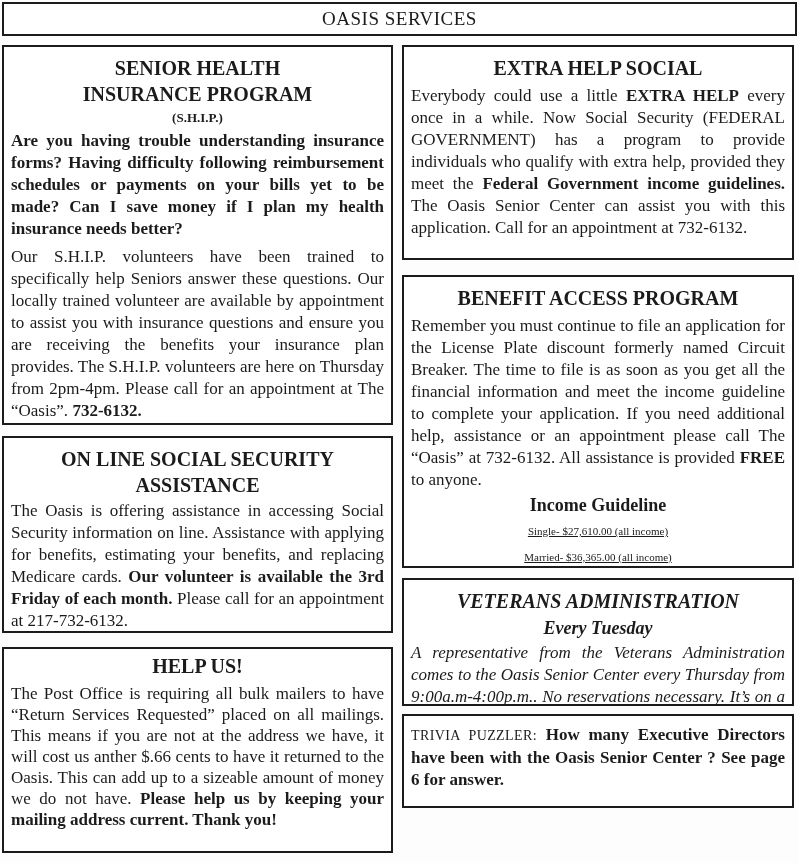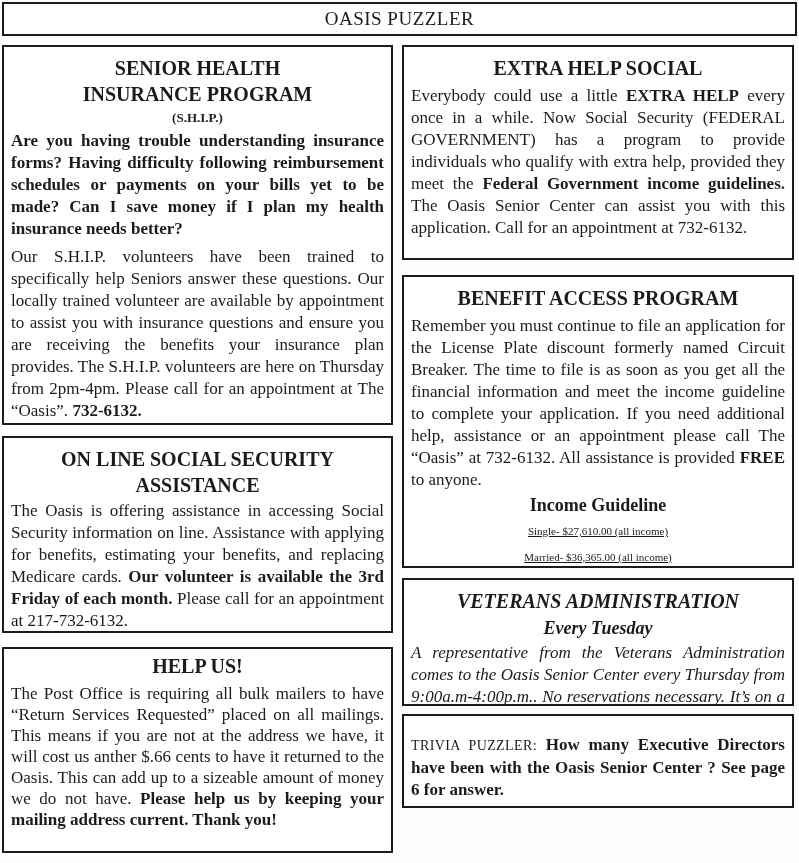--- a/index.html
+++ b/index.html
@@ -77,36 +77,36 @@
     margin:0;
     text-decoration:underline;
   }
   
   .box-ship{height:380px;margin-bottom:11px;}
   .box-ss{height:197px;margin-bottom:14px;}
   .box-help{height:206px;}
   .box-extra{height:215px;margin-bottom:15px;}
   .box-benefit{height:293px;margin-bottom:10px;}
   .box-vets{height:128px;margin-bottom:8px;font-style:italic;}
-  .box-trivia{height:94px;padding-top:18px;}
+  .box-trivia{height:94px;padding-top:8px;}
   .box-ship .box-title{margin-top:6px;}
   .box-help .box-title{margin-top:2px;}
   .trivia-label{
     font-size:14px;
     letter-spacing:0.4px;
   }
   b{font-weight:bold;}
 </style>
 </head>
 <body>
 
 <div class="page">
 
   <div class="header-box">
-    <span class="header-title">OASIS PUZZLER</span>
+    <span class="header-title">OASIS SERVICES</span>
   </div>
 
   <div class="columns">
 
     <div class="col-left">
 
       <div class="box box-ship">
         <div class="box-title two-line">
           <span class="title-line">SENIOR HEALTH</span>
           <span class="title-line">INSURANCE PROGRAM</span>

